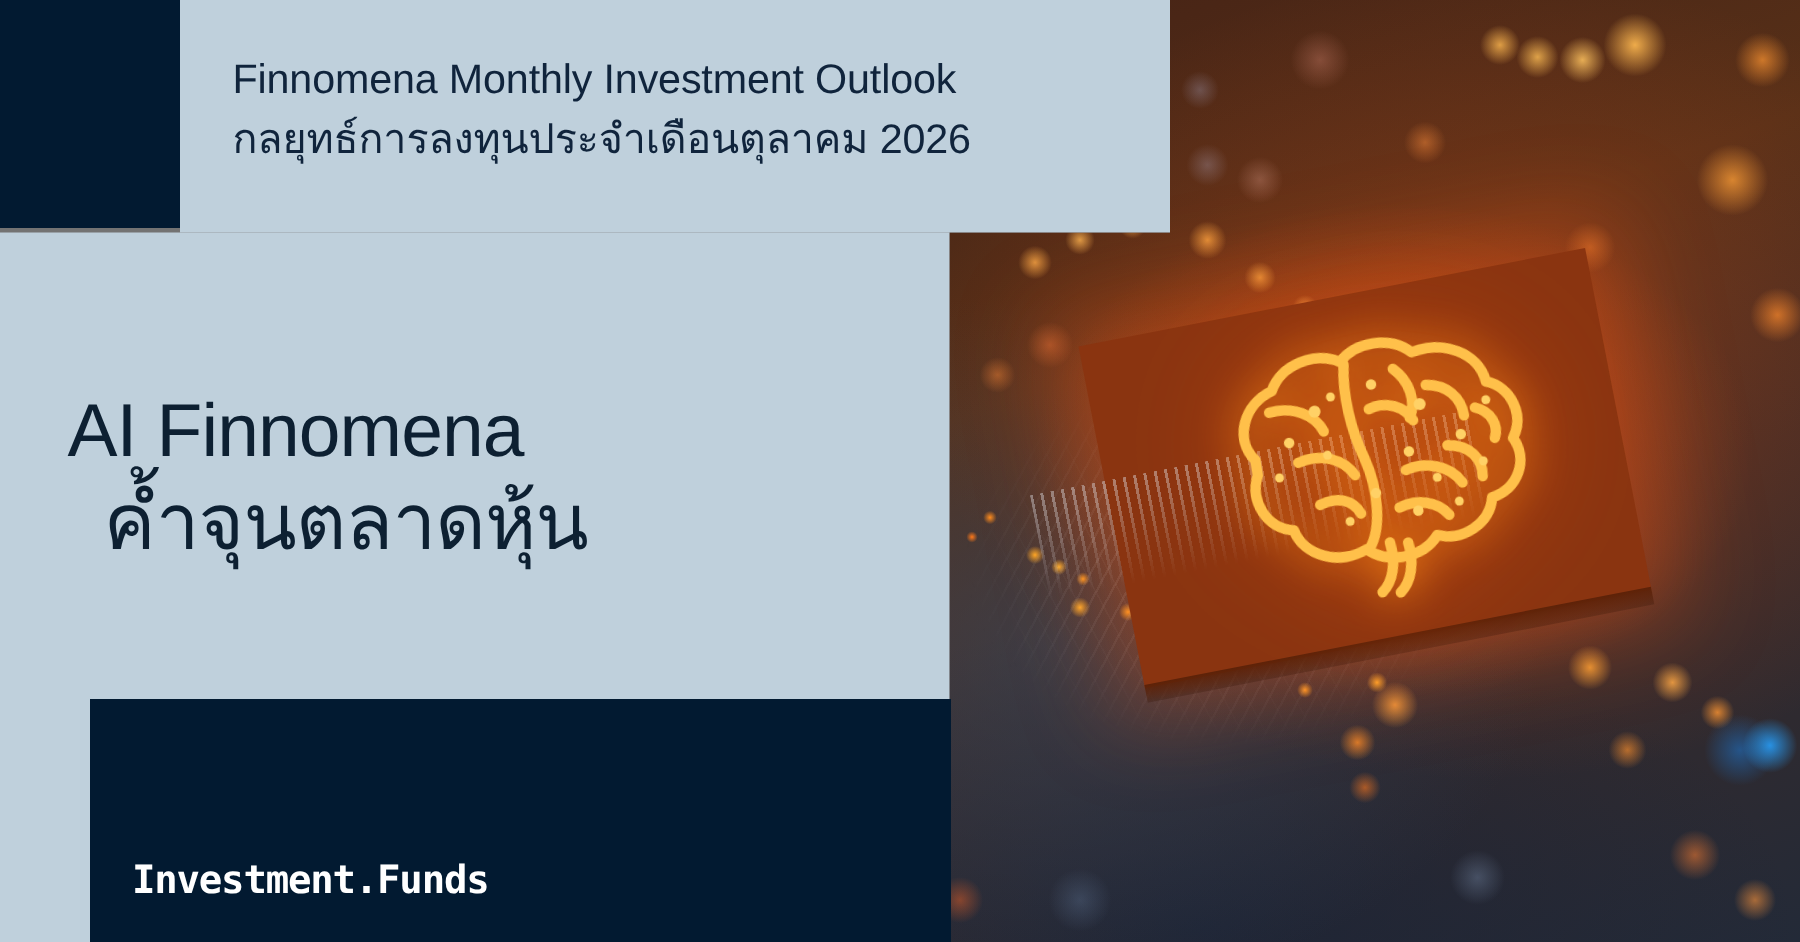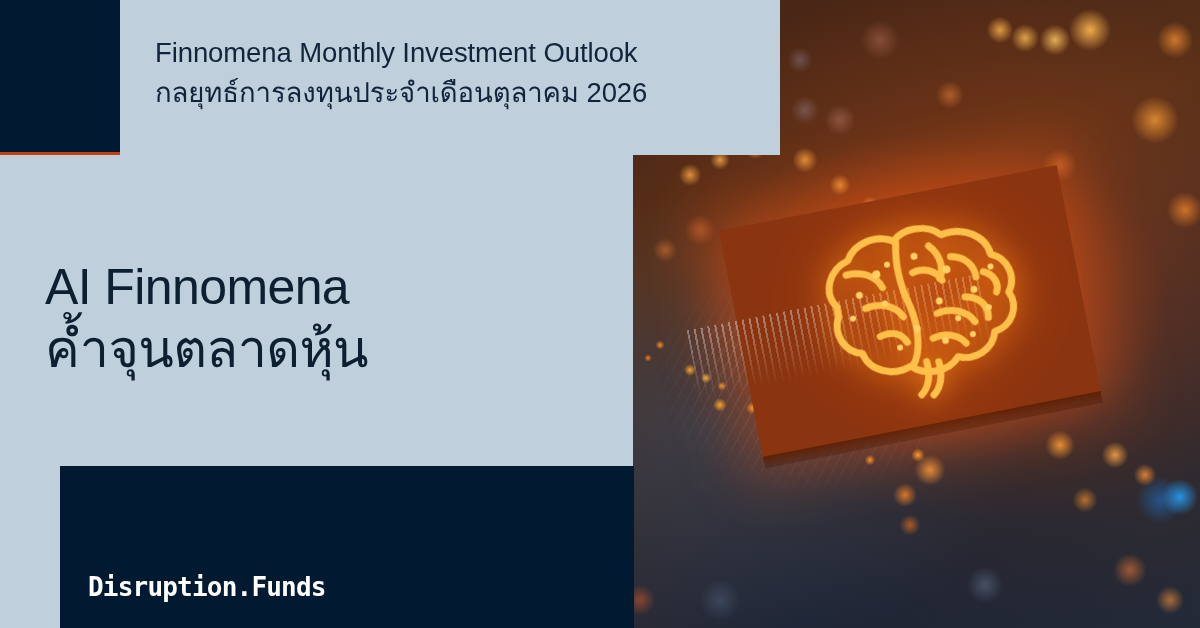--- a/index.html
+++ b/index.html
@@ -10,21 +10,21 @@
   }
   body {
     font-family: "Liberation Sans", "DejaVu Sans", sans-serif;
   }
 
   .cover {
     position: relative;
     width: 1200px;
     height: 628px;
     overflow: hidden;
-    background: #c2410c;
+    background: #737373;
   }
 
   
   .photo-wrap {
     position: absolute;
     inset: 0;
     
     clip-path: polygon(
       780px 0px,  1200px 0px, 1200px 628px,
       418px 628px, 418px 560px, 633px 560px,
@@ -226,21 +226,21 @@
     left: 45px;
     top: 256px;
     width: 560px;
     color: #0d2032;
     font-size: 50px;
     line-height: 62px;
     font-weight: 500;
     letter-spacing: -0.6px;
   }
   .headline .line { display: block; white-space: nowrap; }
-  .headline .line.thai { font-size: 52px; }
+  .headline .line.thai { font-size: 52px; margin-left: 24px; }
 
   .brand-logo {
     position: absolute;
     left: 88px;
     top: 572px;
     color: #ffffff;
     font-family: "DejaVu Sans Mono", "Liberation Mono", monospace;
     font-size: 26px;
     font-weight: 700;
     letter-spacing: -0.8px;
@@ -312,15 +312,15 @@
   <div class="header-text">
     <span class="line">Finnomena Monthly Investment Outlook</span>
     <span class="line">กลยุทธ์การลงทุนประจำเดือนตุลาคม 2026</span>
   </div>
 
   <div class="headline">
     <span class="line">AI Finnomena</span>
     <span class="line thai">ค้ำจุนตลาดหุ้น</span>
   </div>
 
-  <div class="brand-logo">Disruption.Funds</div>
+  <div class="brand-logo">Investment.Funds</div>
 
 </div>
 
 </body></html>

